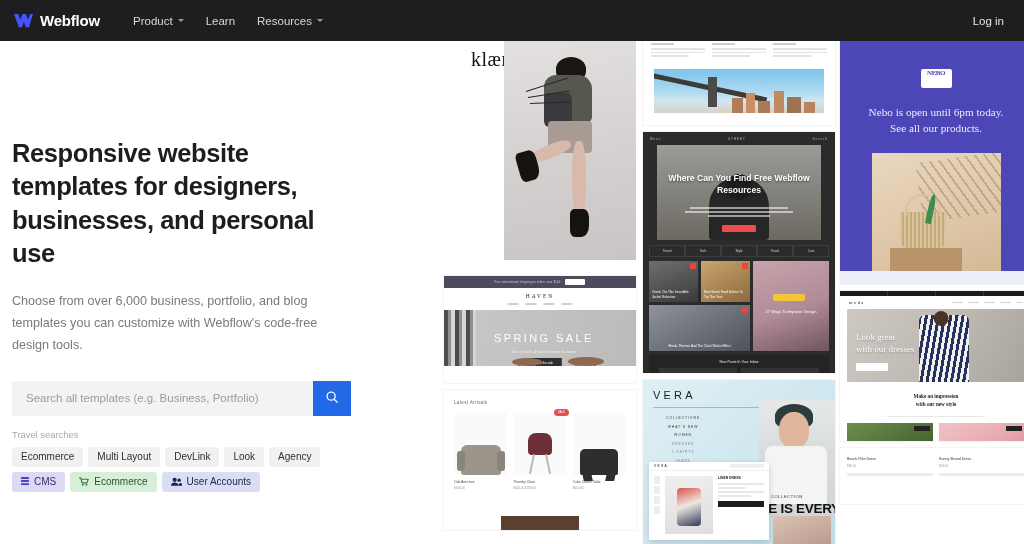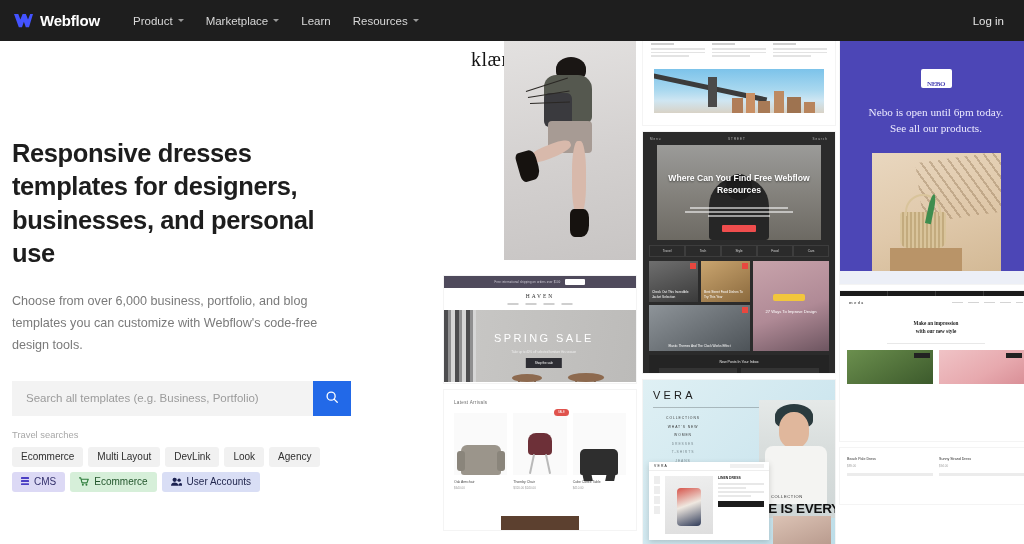--- a/index.html
+++ b/index.html
@@ -102,21 +102,21 @@
 
   
   .haven { height: 107px; }
   .haven-banner { height: 12px; background: #4f4a5c; display:flex; align-items:center; justify-content:center; }
   .haven-banner-txt { font-size:2.7px; color:#d6d3dd; letter-spacing:0.2px; }
   .haven-banner-pill { background:#fff; width:20px; height:6px; border-radius:1px; margin-left:5px; }
   .haven-nav { height: 22px; background:#fff; position:relative; }
   .haven-brand { position:absolute; left:50%; top:5px; transform:translateX(-50%); font-size:5.5px; letter-spacing:2px; color:#2f2f2f; font-family:"Liberation Serif",serif;}
   .haven-links { position:absolute; left:50%; top:15px; transform:translateX(-50%); display:flex; gap:7px; }
   .haven-links i { display:block; width:11px; height:2px; background:#cfcfcf; }
-  .haven-hero { height:72px; background:linear-gradient(100deg,#c9c8c6,#bcbbb9); position:relative; overflow:hidden;}
+  .haven-hero { height:56px; background:linear-gradient(100deg,#c9c8c6,#bcbbb9); position:relative; overflow:hidden;}
   .curtain { position:absolute; left:0; top:0; height:100%; width:32px;
     background:repeating-linear-gradient(90deg,#4d4d4f 0 4px,#8f8f90 4px 7px,#d6d6d6 7px 11px); }
   .spring-sale { position:absolute; left:52%; top:22px; transform:translateX(-50%);
     font-size:11px; letter-spacing:2.4px; color:#ffffff; white-space:nowrap; }
   .sale-sub { position:absolute; left:52%; top:40px; transform:translateX(-50%); font-size:3px; color:#eee; white-space:nowrap;}
   .sale-btn { position:absolute; left:52%; top:48px; transform:translateX(-50%); background:#2d2d33; color:#fff; font-size:3px; padding:3px 9px; }
   .stool { position:absolute; bottom:0; }
   .stool .top { background:#8d6a4f; border-radius:50%; }
   .stool .leg { position:absolute; background:#7d5c44; width:2.4px; }
 
@@ -200,21 +200,21 @@
   .vp-info { flex:1; }
   .vp-info b { display:block; font-size:3.4px; color:#222; margin-bottom:3px; }
   .vp-info i { display:block; height:1.6px; background:#e8e8e8; margin-bottom:2.5px; }
   .vp-btn { height:6px; background:#1d1d1d; margin-top:4px; }
   .vera-thumb2 { position:absolute; right:4px; bottom:4px; width:58px; height:30px;
       background:linear-gradient(160deg,#dcc3b5,#b89a8d); }
 
   
   .nebocard { height:243px; background:#4c46b6; position:relative; padding-top:28px; }
   .nebo-logo { width:31px; height:19px; background:#ffffff; margin:0 auto; border-radius:2px; position:relative;
-      display:flex; align-items:flex-end; justify-content:center; }
+      display:flex; align-items:flex-start; justify-content:center; }
   .nebo-logo b { font-size:7px; color:#4c46b6; letter-spacing:-0.5px; font-family:"Liberation Serif",serif;}
   .nebo-head { margin-top:17px; text-align:center; color:#eceaff; font-family:"Liberation Serif",serif;
      font-size:11.2px; line-height:1.42; }
   .nebo-photo { margin:16px auto 0; width:129px; height:123px;
      background:linear-gradient(160deg,#e9d7bf 0%,#e0c9ab 52%,#d2b894 100%); position:relative; overflow:hidden; }
   .frond { position:absolute; right:-4px; top:4px; width:86px; height:60px;
      background:repeating-linear-gradient(62deg, rgba(120,90,55,.30) 0 2px, transparent 2px 8px); transform:rotate(-8deg);}
   .basket { position:absolute; left:28px; bottom:28px; width:46px; height:36px;
      background:repeating-linear-gradient(90deg,#d9c49b 0 2px,#c3ab7e 2px 4px); border-radius:3px 3px 8px 8px; }
   .handle { position:absolute; left:33px; bottom:60px; width:36px; height:22px; border:2.6px solid #d9c49b;
@@ -271,41 +271,37 @@
         </svg>
       </span>
       <span class="logo-text">Webflow</span>
     </div>
 
     <div class="nav-item">
       <span>Product</span>
       <span class="caret"></span>
     </div>
     <div class="nav-item">
-      <span>Marketplace</span>
-      <span class="caret"></span>
-    </div>
-    <div class="nav-item">
       <span>Learn</span>
     </div>
     <div class="nav-item">
       <span>Resources</span>
       <span class="caret"></span>
     </div>
   </div>
 
   <div class="nav-right">
     <span class="login-link">Log in</span>
   </div>
 </div>
 
 <div class="page">
 
   <div class="hero">
-    <h1>Responsive dresses templates for designers, businesses, and personal use</h1>
+    <h1>Responsive website templates for designers, businesses, and personal use</h1>
     <p>Choose from over 6,000 business, portfolio, and blog templates you can customize with Webflow's code-free design tools.</p>
 
     <div class="search-row">
       <input class="search-input" type="text" placeholder="Search all templates (e.g. Business, Portfolio)" style="">
       <button class="search-btn">
         <span>
           <svg width="14" height="14" viewBox="0 0 16 16" fill="none">
             <circle cx="7" cy="7" r="4.6" stroke="#fff" stroke-width="1.5"></circle>
             <line x1="10.4" y1="10.4" x2="14" y2="14" stroke="#fff" stroke-width="1.5" stroke-linecap="round"></line>
           </svg>
@@ -622,20 +618,29 @@
         <div class="moda-nav">
           <span class="moda-brand">moda</span>
           <span class="moda-links">
               <i></i>
               <i></i>
               <i></i>
               <i></i>
               <i style="width:7px"></i>
             </span>
         </div>
+        <div class="moda-hero">
+          <div class="moda-dress"></div>
+          <div class="moda-dress-head"></div>
+          <div class="moda-h1">
+            <div>Look great</div>
+            <div>with our dresses</div>
+          </div>
+          <div class="moda-btn"></div>
+        </div>
         <div class="moda-mid">
           <b>Make an impression</b>
           <b>with our new style</b>
         </div>
         <div class="moda-divider"></div>
         <div class="moda-cards">
           <div class="moda-card-i mc-green">
             <span class="mc-badge"></span>
           </div>
           <div class="moda-card-i mc-pink">

